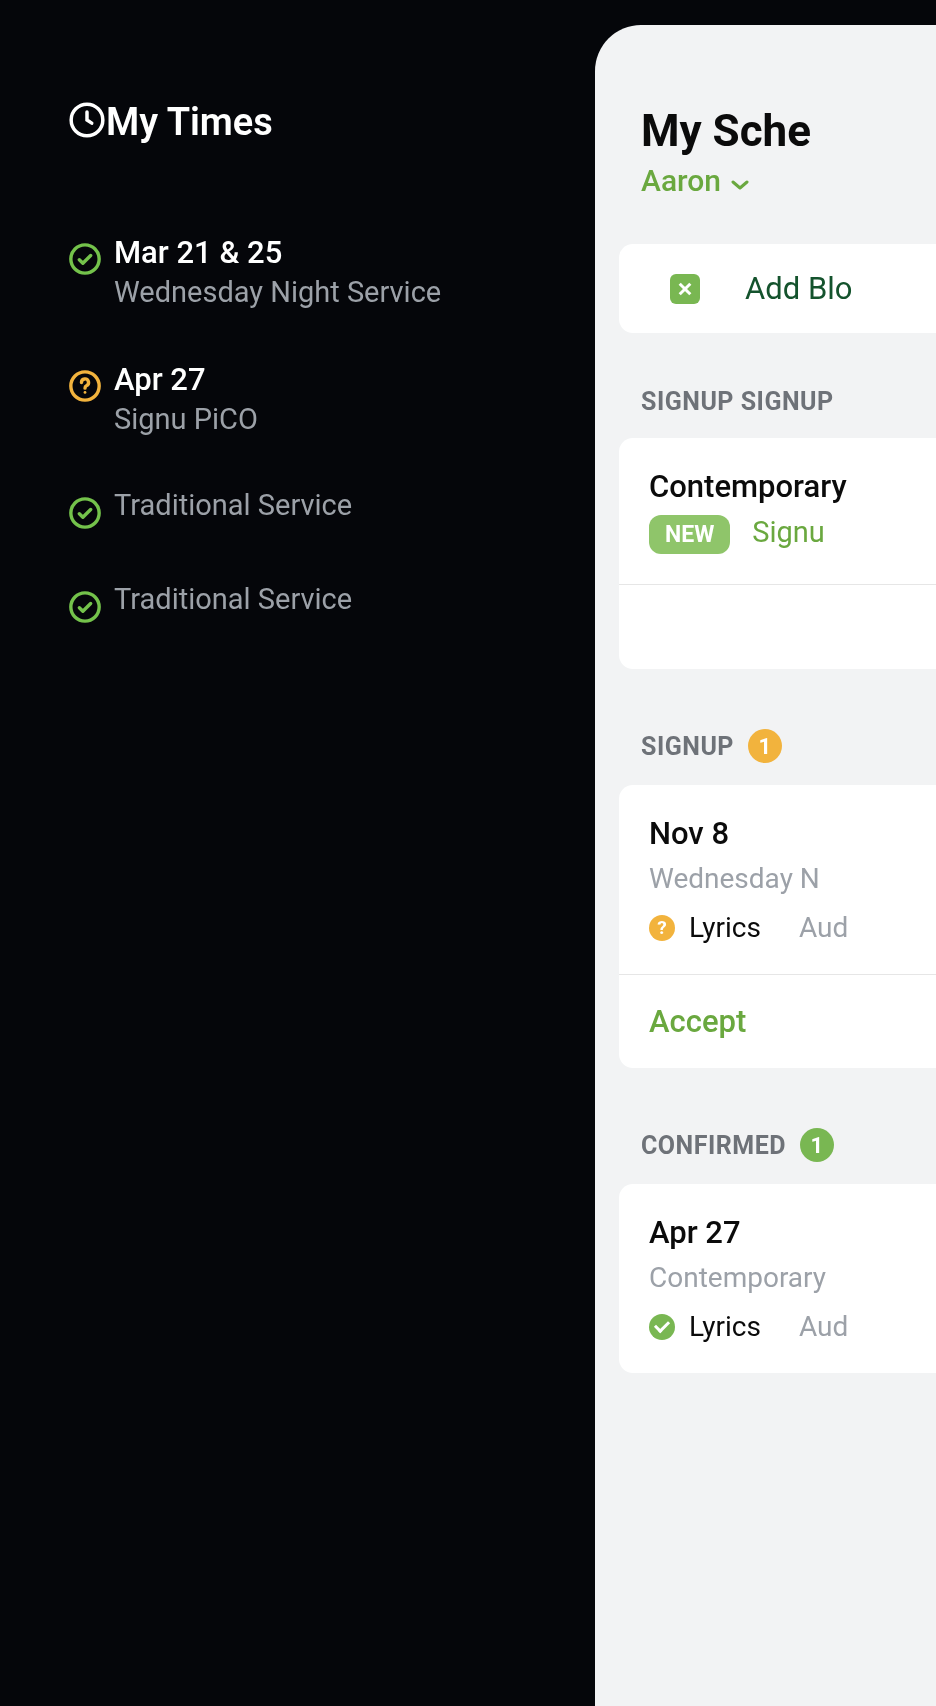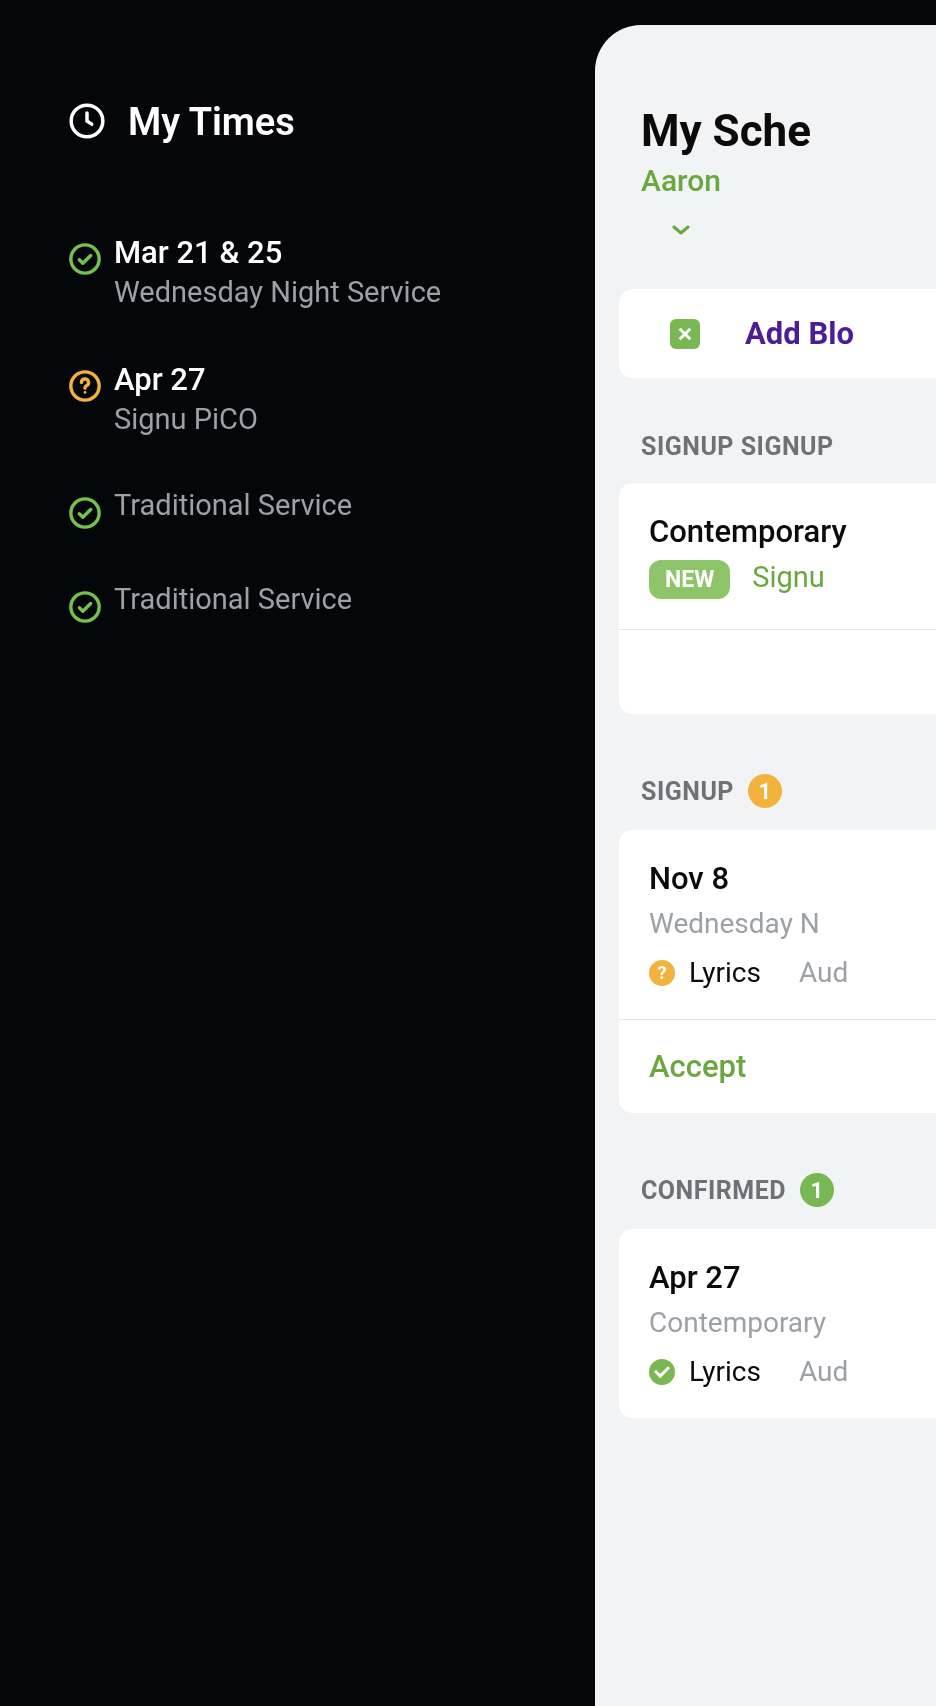--- a/index.html
+++ b/index.html
@@ -13,22 +13,21 @@
   
   .sidebar {
     position: absolute;
     left: 0; top: 0; bottom: 0;
     width: 595px;
     background: #05060a;
     padding: 100px 0 0 68px;
   }
   .sidebar-header {
     display: flex;
-    align-items: flex-end;
-    gap: 22px;
+    align-items: center;
     margin-bottom: 90px;
   }
   .sidebar-header svg { width: 38px; height: 38px; }
   .sidebar-header h1 {
     color: #ffffff;
     font-size: 38px;
     font-weight: 600;
   }
   .time-item {
     display: flex;
@@ -70,21 +69,20 @@
     white-space: nowrap;
   }
   .person-select {
     display: inline-flex;
     align-items: center;
     gap: 10px;
     color: #6aa83f;
     font-size: 30px;
     font-weight: 500;
     margin-bottom: 46px;
-    flex-direction: column;
   }
   .person-select svg { width: 18px; height: 12px; }
 
   .add-block {
     background: #ffffff;
     border-radius: 14px;
     padding: 26px 30px;
     display: flex;
     align-items: center;
     gap: 24px;
@@ -101,23 +99,23 @@
   .add-block-icon::before, .add-block-icon::after {
     content: "";
     position: absolute;
     background: #fff;
     width: 15px; height: 3px;
     top: 50%; left: 50%;
   }
   .add-block-icon::before { transform: translate(-50%,-50%) rotate(45deg); }
   .add-block-icon::after  { transform: translate(-50%,-50%) rotate(-45deg); }
   .add-block span {
-    color: #4c1d95;
+    color: #14532d;
     font-size: 31px;
-    font-weight: 700;
+    font-weight: 400;
     white-space: nowrap;
     margin-left: 21px;
   }
 
   .section-label {
     color: #6e7278;
     font-size: 25px;
     font-weight: 700;
     letter-spacing: 0.5px;
     margin-bottom: 22px;

